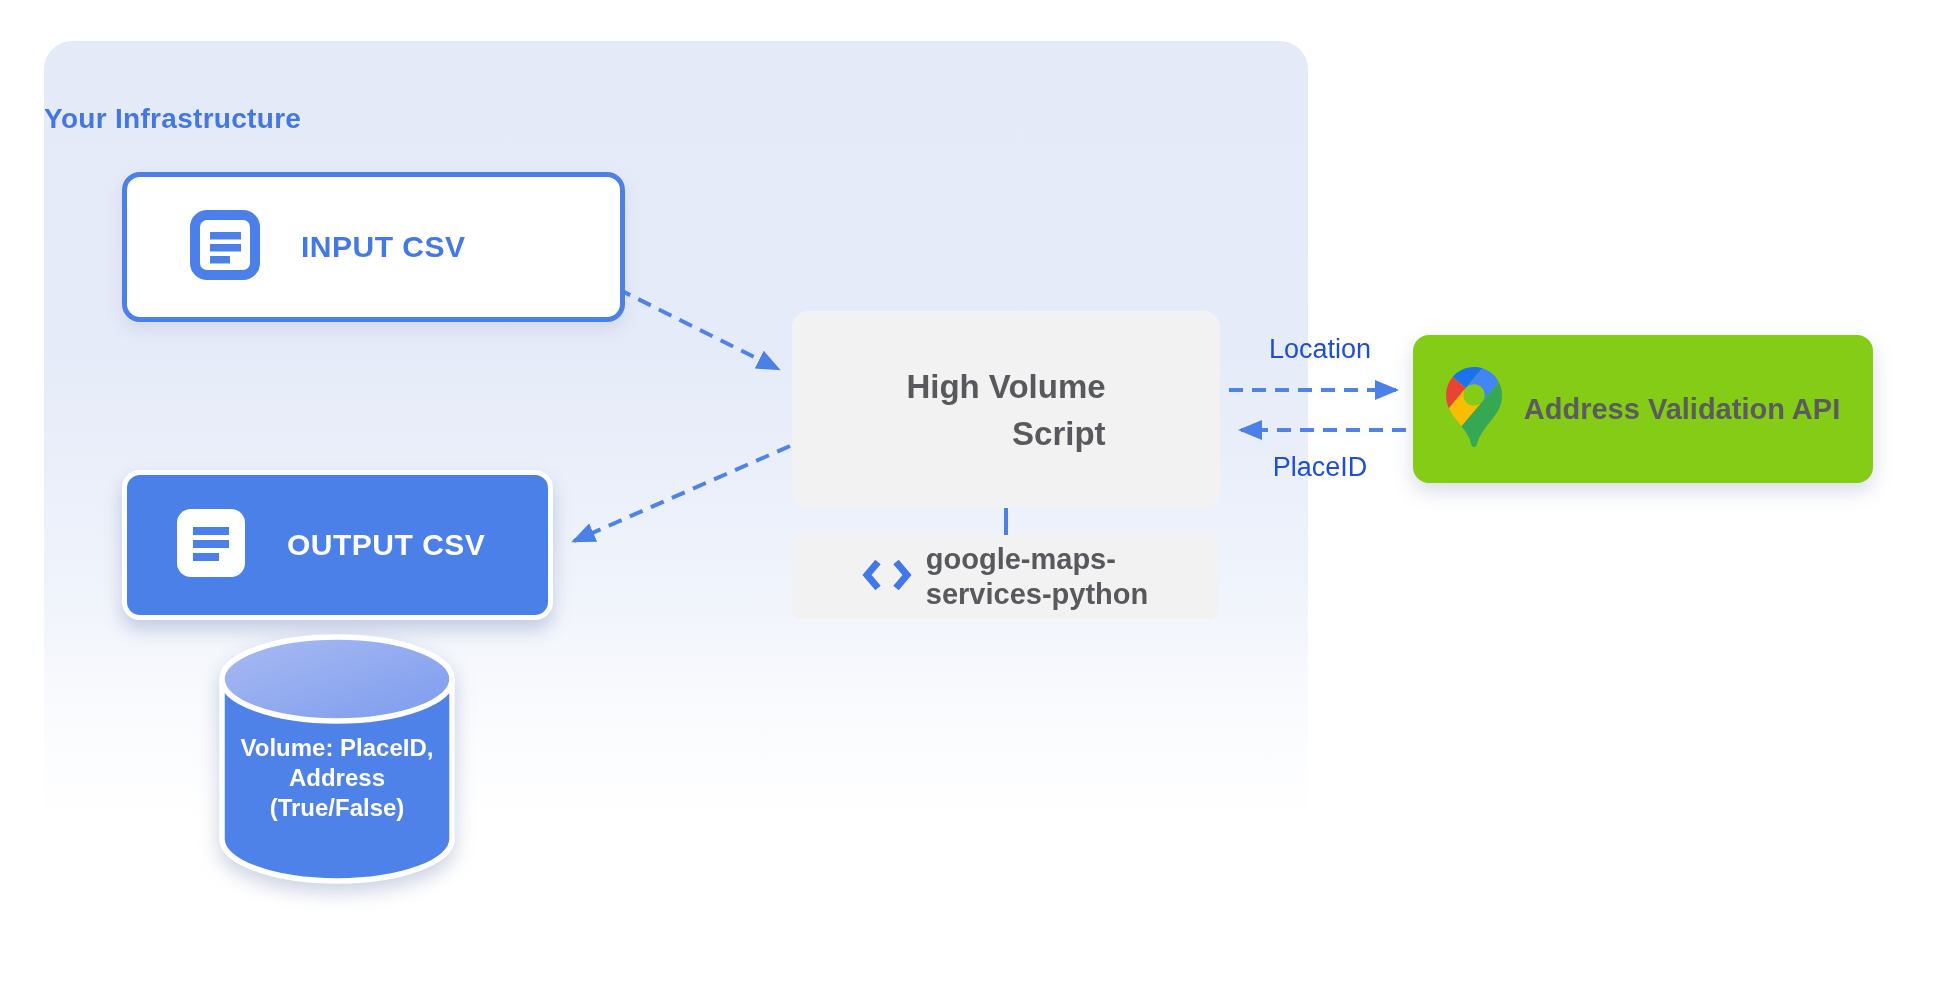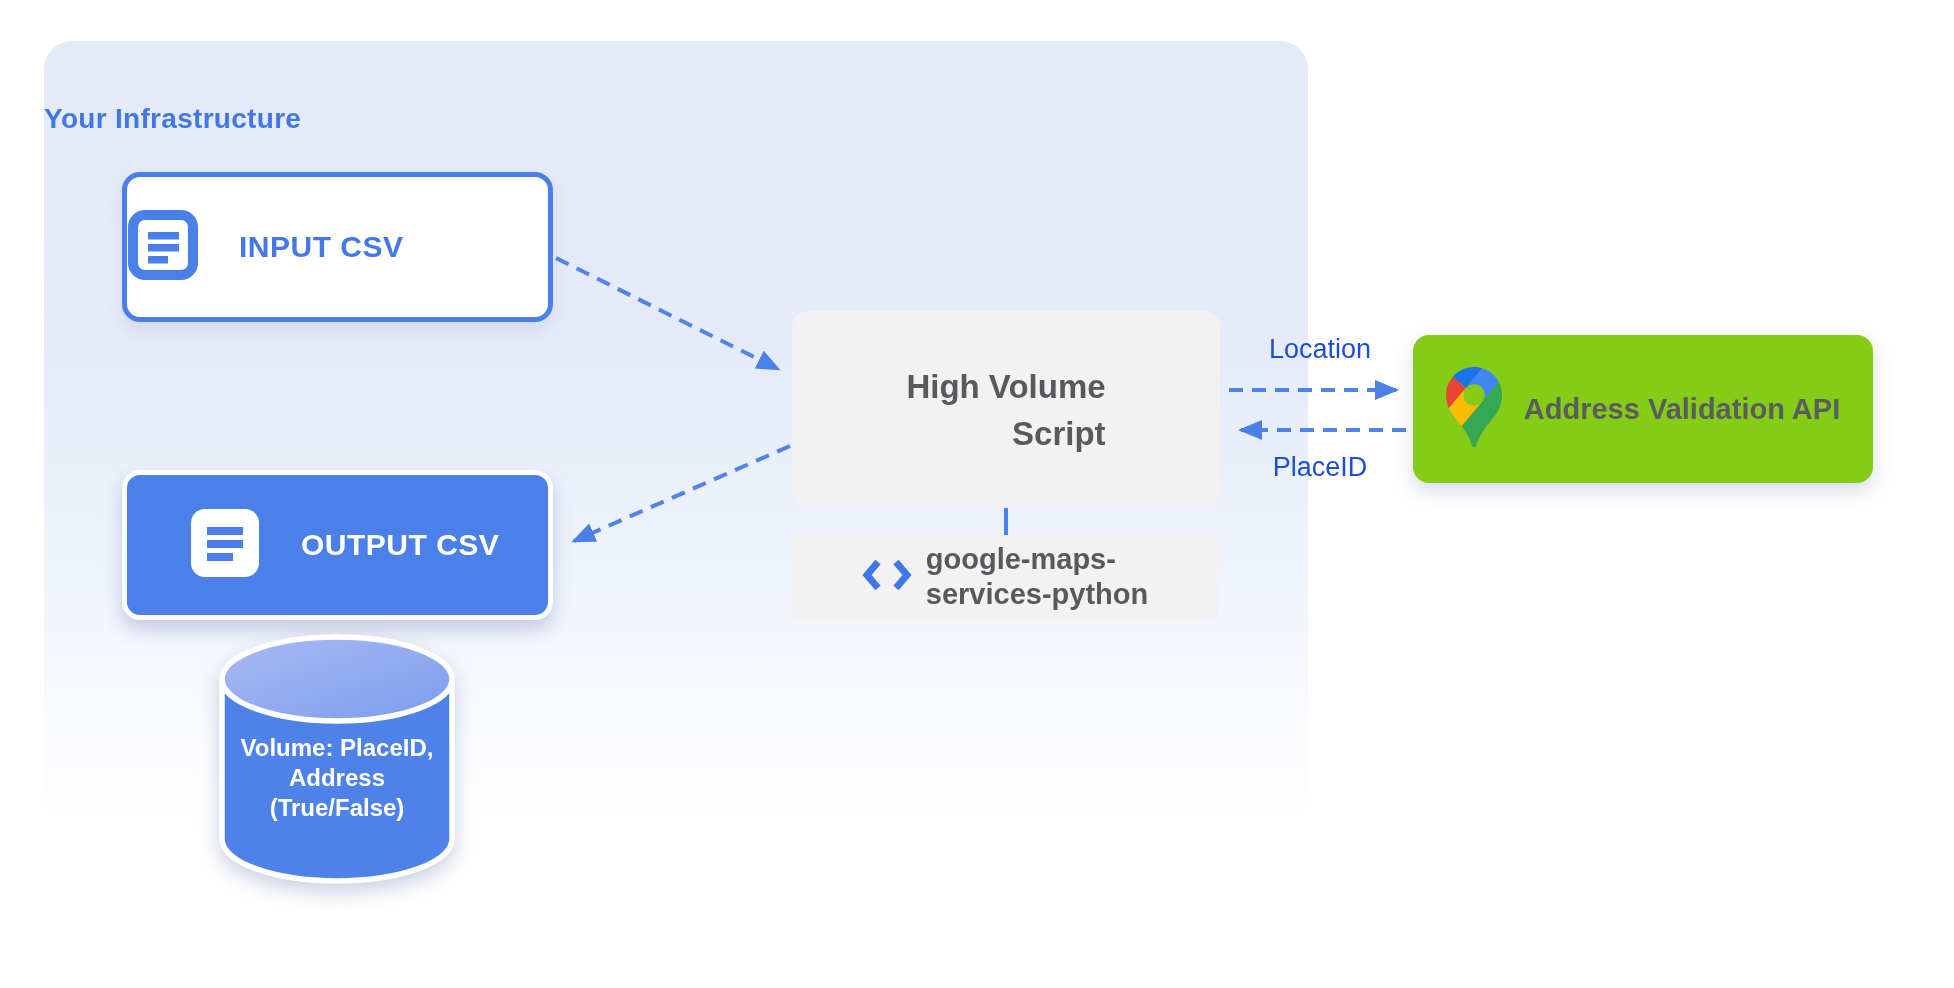--- a/index.html
+++ b/index.html
@@ -16,32 +16,32 @@
     background:linear-gradient(180deg,#E5EAF8 0%, #E6EBF9 40%, #EFF3FB 68%, #FBFCFE 88%, rgba(255,255,255,0) 100%);
   }
   .infra-title {
     position:absolute; left:0; right:0; top:62px; 
     color:#4377E4; font-size:28px; font-weight:bold; letter-spacing:.3px;
   }
   
   .node { position:absolute; display:flex; align-items:center; }
   
   .input-box {
-    left:122px; top:172px; width:431px; height:150px;
+    left:122px; top:172px; width:503px; height:150px;
     background:#ffffff; border:5px solid #4A80E8; border-radius:18px;
     box-shadow:0 8px 16px rgba(108,130,180,.16);
-    gap:40px;text-align:center;
+    padding-left:62px; gap:40px;text-align:center;
   }
   .input-box .label { color:#4478E6; font-size:30px; font-weight:bold; letter-spacing:.5px; }
   
   .output-box {
     left:122px; top:470px; width:431px; height:150px;
     background:#4A80E8; border:5px solid #ffffff; border-radius:18px;
     box-shadow:0 10px 18px rgba(90,110,170,.30);
-    padding-left:62px; gap:40px;
+    padding-left:48px; gap:40px;
   }
   .output-box .label { color:#ffffff; font-size:30px; font-weight:bold; letter-spacing:.5px; }
   
   .script-box {
     left:792px; top:311px; width:428px; height:197px;
     background:#F2F2F3; border-radius:16px;
     justify-content:center; text-align:right;
   }
   .script-box .label { color:#58595C; font-size:33px; font-weight:bold; line-height:47px; }
   .script-box .label span { display:block; }

